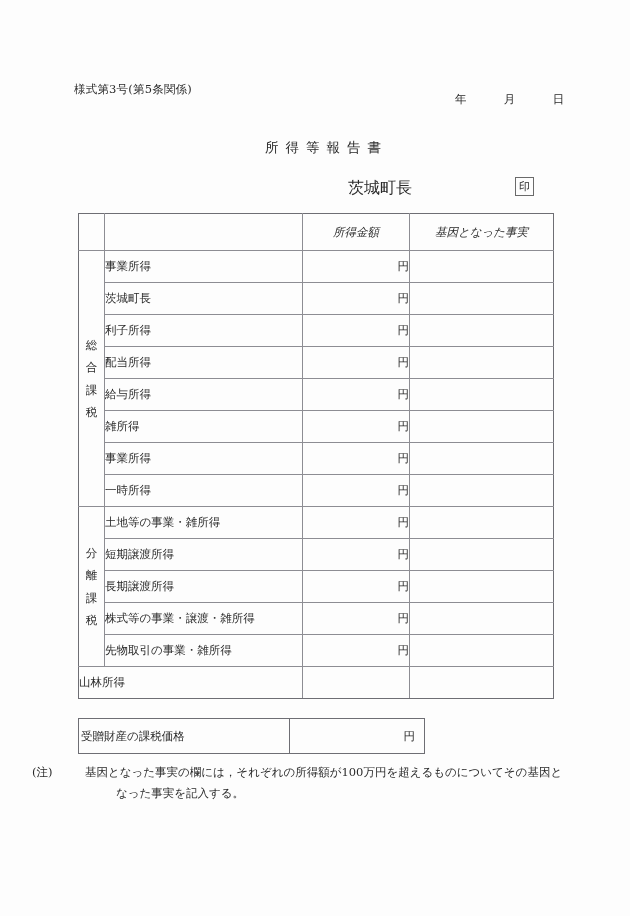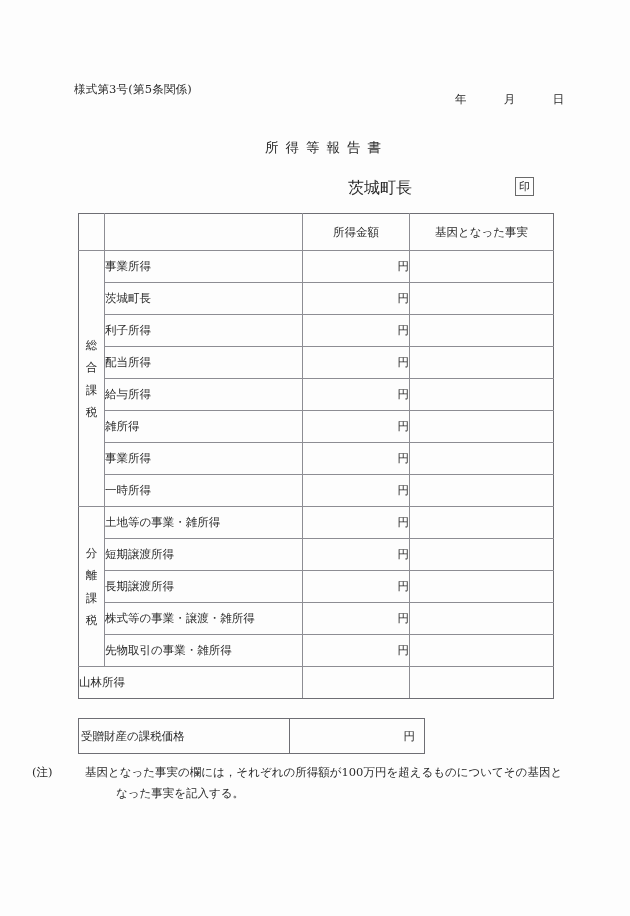--- a/index.html
+++ b/index.html
@@ -83,21 +83,21 @@
     font-size: 11.5px;
   }
   .main-table td, .main-table th {
     border: 1px solid #8d8d93;
     padding: 0;
     font-weight: normal;
     background: #fdfdfd;
   }
   .main-table .outer-l { border-left: 1.6px solid #6e6e74; }
   .main-table .outer-r { border-right: 1.6px solid #6e6e74; }
-  .main-table .outer-t { border-top: 1.6px solid #6e6e74; }
+  .main-table .outer-t { border-top: 1.6px solid #6e6e74; font-style: italic; }
   .main-table .outer-b { border-bottom: 1.6px solid #6e6e74; }
 
   col.c-group  { width: 26px; }
   col.c-label  { width: 198px; }
   col.c-amount { width: 107px; }
   col.c-fact   { width: 144px; }
 
   .head-row td { height: 36px; text-align: center; vertical-align: middle; }
   .row-cell { height: 32px; }
 

